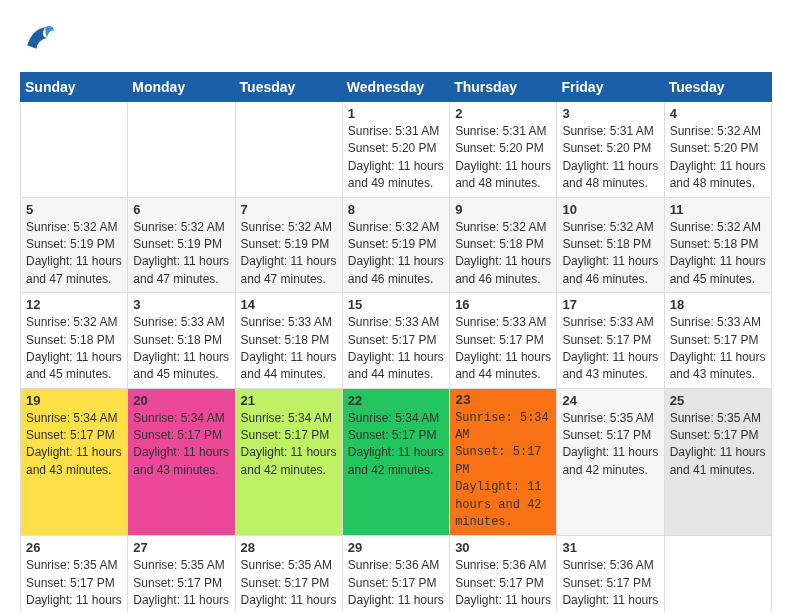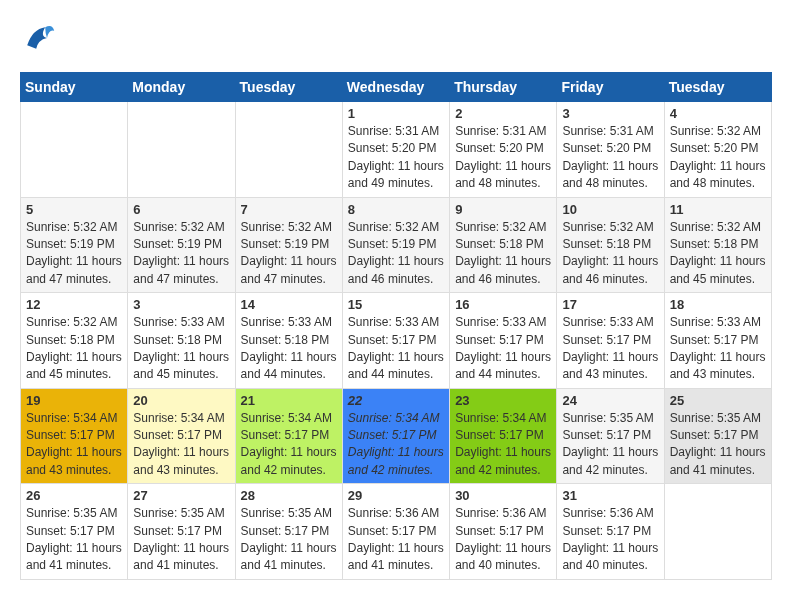--- a/index.html
+++ b/index.html
@@ -200,37 +200,37 @@
         <td>
           <span class="cell-date">17</span>
           <div class="cell-info"><span>Sunrise: 5:33 AM</span><br><span>Sunset: 5:17 PM</span><br><span>Daylight: 11 hours and 43 minutes.</span></div>
         </td>
         <td>
           <span class="cell-date">18</span>
           <div class="cell-info"><span>Sunrise: 5:33 AM</span><br><span>Sunset: 5:17 PM</span><br><span>Daylight: 11 hours and 43 minutes.</span></div>
         </td>
       </tr>
       <tr>
-        <td style="background: #eab308;">
+        <td style="background: #fde047;">
           <span class="cell-date">19</span>
           <div class="cell-info"><span>Sunrise: 5:34 AM</span><br><span>Sunset: 5:17 PM</span><br><span>Daylight: 11 hours and 43 minutes.</span></div>
         </td>
-        <td style="background: #fef9c3;">
+        <td style="background: #ec4899;">
           <span class="cell-date">20</span>
           <div class="cell-info"><span>Sunrise: 5:34 AM</span><br><span>Sunset: 5:17 PM</span><br><span>Daylight: 11 hours and 43 minutes.</span></div>
         </td>
         <td style="background: #bef264;">
           <span class="cell-date">21</span>
           <div class="cell-info"><span>Sunrise: 5:34 AM</span><br><span>Sunset: 5:17 PM</span><br><span>Daylight: 11 hours and 42 minutes.</span></div>
         </td>
-        <td style="background: #3b82f6; font-style: italic;">
+        <td style="background: #22c55e;">
           <span class="cell-date">22</span>
           <div class="cell-info"><span>Sunrise: 5:34 AM</span><br><span>Sunset: 5:17 PM</span><br><span>Daylight: 11 hours and 42 minutes.</span></div>
         </td>
-        <td style="background: #84cc16;">
+        <td style="background: #f97316; font-family: Liberation Mono, monospace;">
           <span class="cell-date">23</span>
           <div class="cell-info"><span>Sunrise: 5:34 AM</span><br><span>Sunset: 5:17 PM</span><br><span>Daylight: 11 hours and 42 minutes.</span></div>
         </td>
         <td style="background: rgb(245, 245, 245);">
           <span class="cell-date">24</span>
           <div class="cell-info"><span>Sunrise: 5:35 AM</span><br><span>Sunset: 5:17 PM</span><br><span>Daylight: 11 hours and 42 minutes.</span></div>
         </td>
         <td style="background: #e5e5e5;">
           <span class="cell-date">25</span>
           <div class="cell-info"><span>Sunrise: 5:35 AM</span><br><span>Sunset: 5:17 PM</span><br><span>Daylight: 11 hours and 41 minutes.</span></div>

